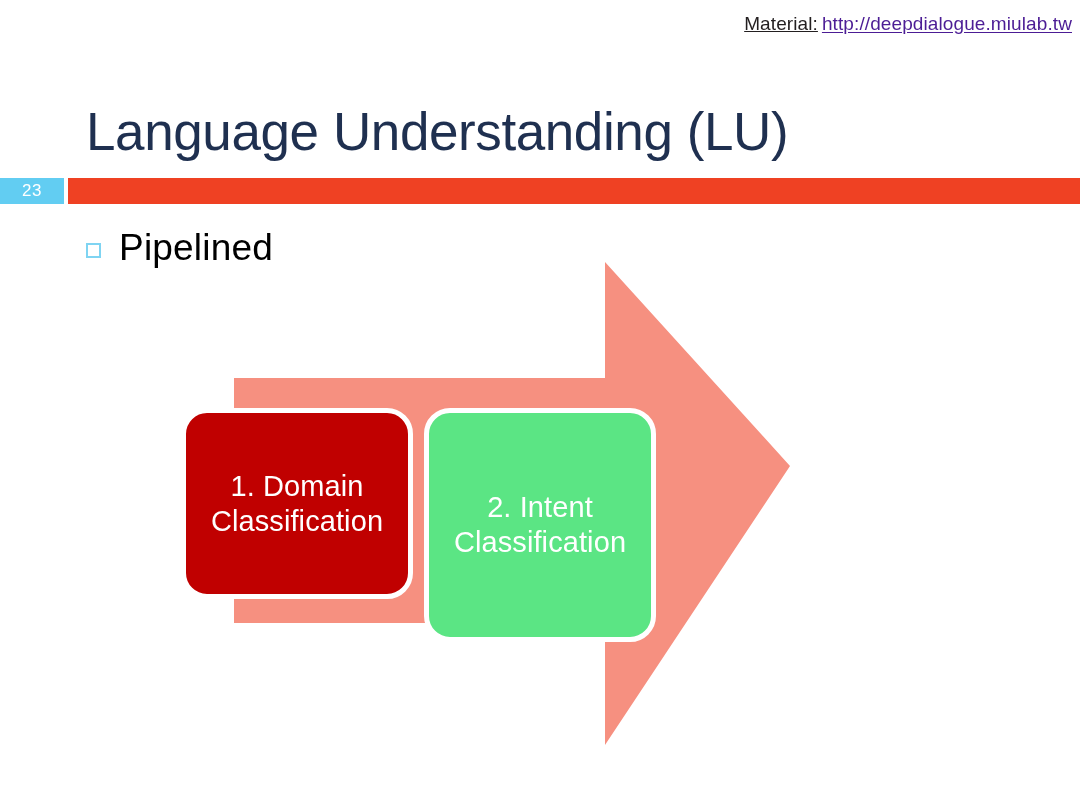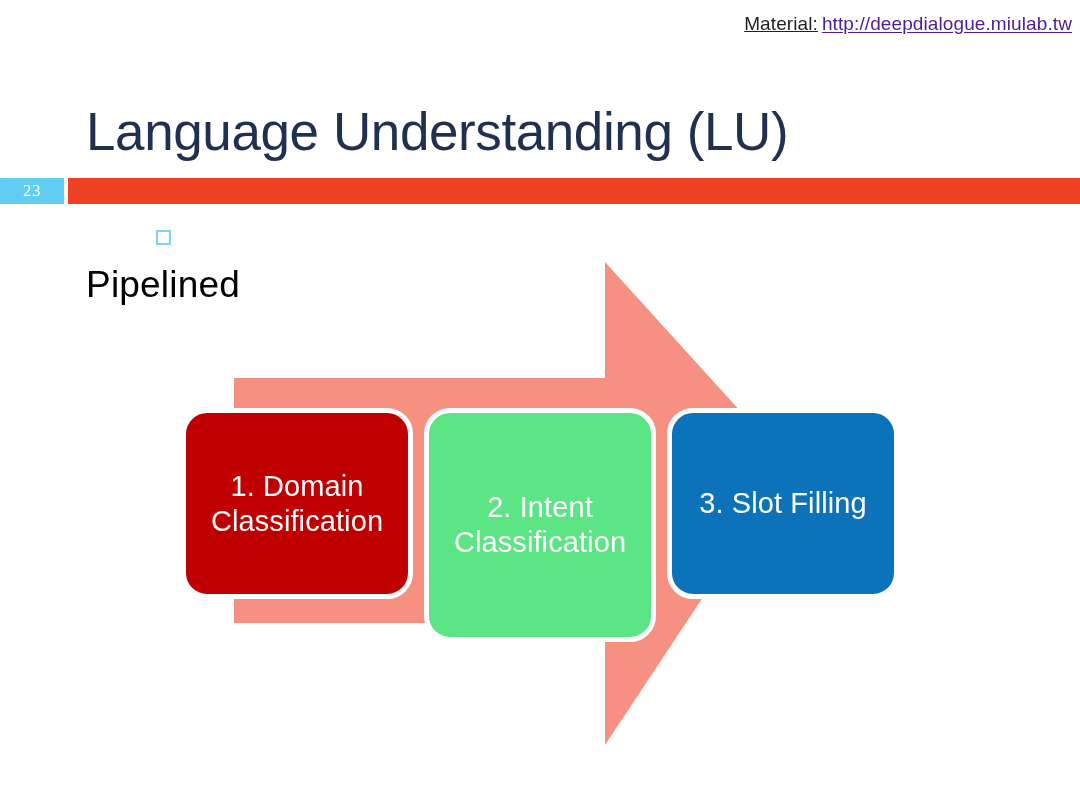--- a/index.html
+++ b/index.html
@@ -61,40 +61,38 @@
     top: 0;
     width: 64px;
     height: 26px;
     background: #62cdf2;
     color: #ffffff;
     font-size: 17px;
     display: flex;
     align-items: center;
     justify-content: center;
     letter-spacing: 0.5px;
-    font-family: Liberation Serif, serif;
   }
   .title-bar {
     position: absolute;
     left: 68px;
     top: 0;
     right: 0;
     height: 26px;
     background: #ef4123;
   }
 
   
   .bullet-row {
     position: absolute;
     left: 86px;
     top: 226px;
     display: flex;
     align-items: center;
     gap: 18px;
-    flex-direction: column;
   }
   .bullet-marker {
     width: 15px;
     height: 15px;
     border: 2px solid #7fd4f2;
     background: transparent;
     box-sizing: border-box;
     flex: 0 0 auto;
     margin-top: 4px;
   }
@@ -170,16 +168,13 @@
   <div class="stage-box" id="stage-0" style="background: rgb(192, 0, 0); color: rgb(255, 255, 255); border-color: rgb(255, 255, 255);">
     <span class="stage-label">1. Domain
 Classification</span>
   </div>
 
   <div class="stage-box" id="stage-1" style="background: rgb(91, 229, 132); color: rgb(255, 255, 255); border-color: rgb(255, 255, 255);">
     <span class="stage-label">2. Intent
 Classification</span>
   </div>
 
-  <div class="stage-box" id="stage-2" style="background: rgb(12, 114, 186); color: rgb(255, 255, 255); border-color: rgb(255, 255, 255);">
-    <span class="stage-label">3. Slot Filling</span>
-  </div>
 </div>
 
 </body></html>

